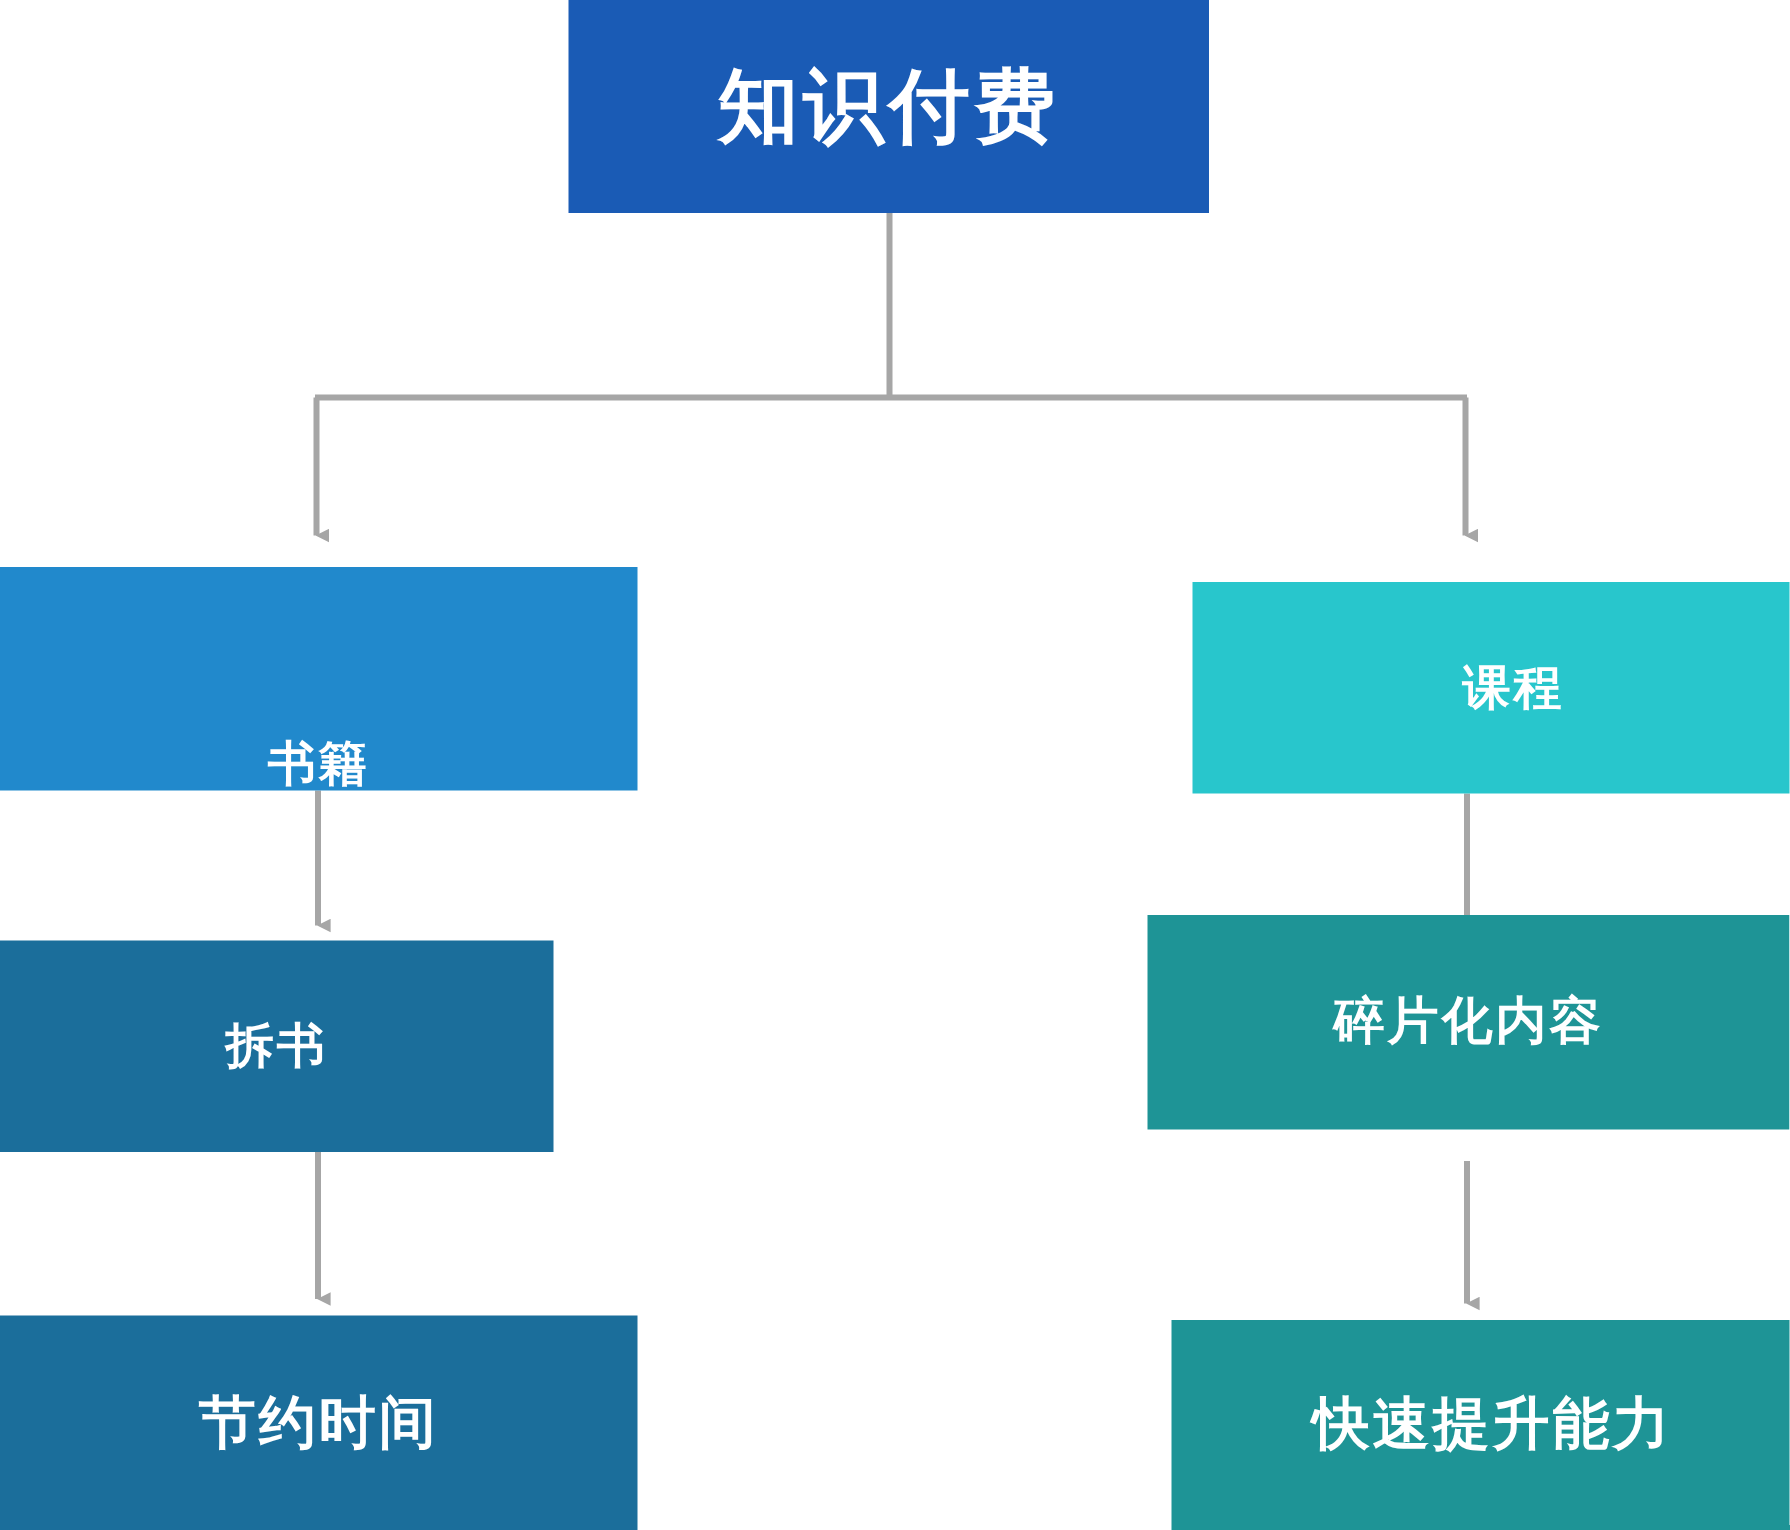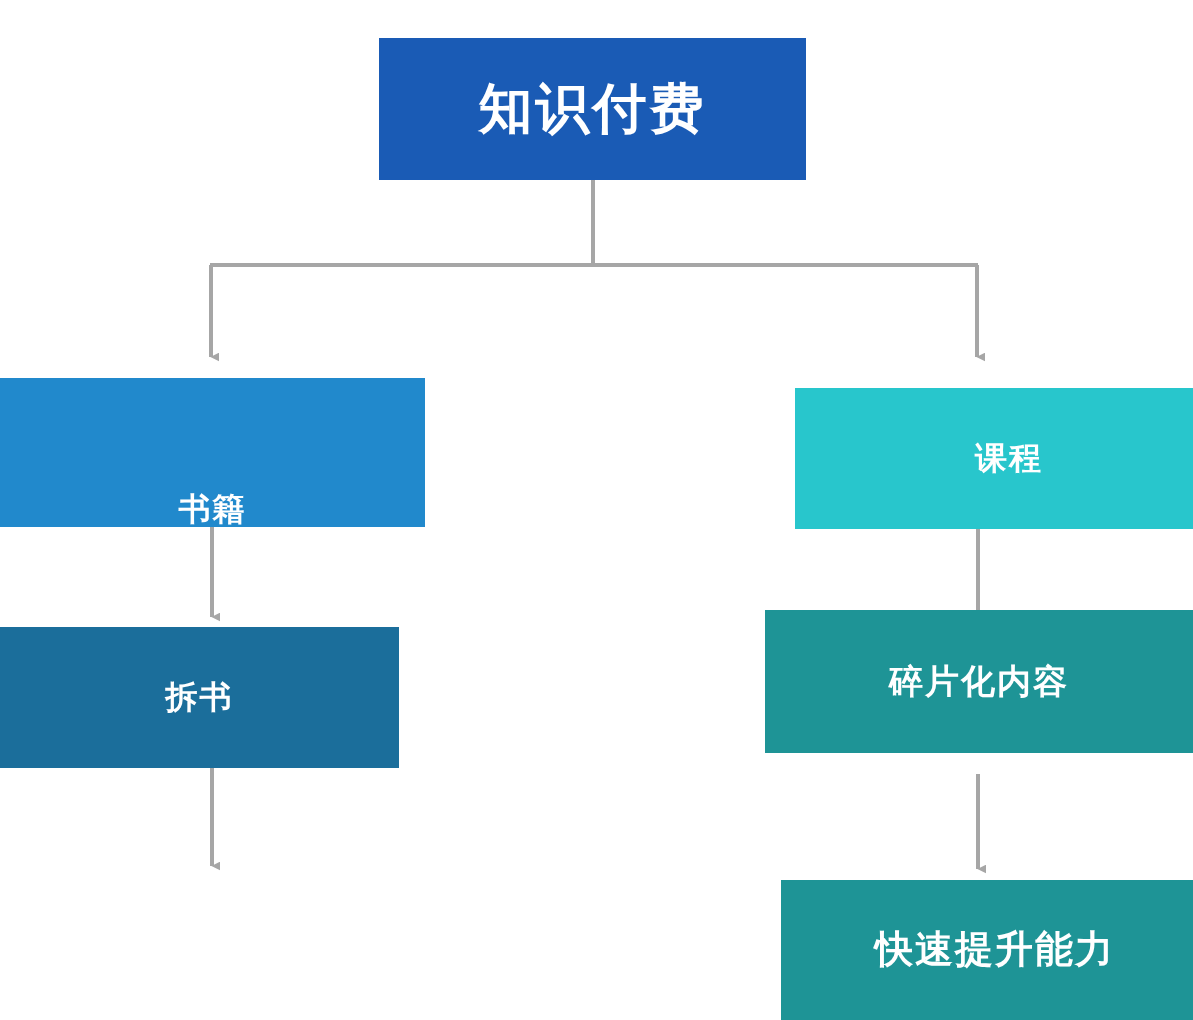--- a/index.html
+++ b/index.html
@@ -32,37 +32,36 @@
 
   
   #node-root {
     left: 379px;
     top: 0px;
     width: 427px;
     height: 142px;
     background: #1a5bb5;
     font-size: 54px;
     letter-spacing: 3px;
-    margin-top: 38px;
   }
 
   
   #node-books {
     left: 0px;
     top: 378px;
     width: 425px;
     height: 149px;
     background: #2189cc;
     font-size: 32px;
     letter-spacing: 2px;
   }
   #node-book-breakdown {
     left: 0px;
     top: 627px;
-    width: 399px;
+    width: 369px;
     height: 141px;
     background: #1b6e9b;
     font-size: 32px;
     letter-spacing: 2px;
   }
   #node-save-time {
     left: 0px;
     top: 877px;
     width: 425px;
     height: 143px;
@@ -156,20 +155,23 @@
   </div>
 
   <div class="node" id="node-books" style="background: rgb(33, 137, 204); align-items: flex-end;">
     <span>书籍</span>
   </div>
 
   <div class="node" id="node-book-breakdown" style="background: rgb(27, 110, 155);">
     <span>拆书</span>
   </div>
 
+  <div class="node" id="node-save-time" style="background: rgb(27, 110, 155);">
+    <span>节约时间</span>
+  </div>
 
   <div class="node" id="node-courses" style="background: rgb(40, 198, 204); margin-left: 30px;">
     <span>课程</span>
   </div>
 
   <div class="node" id="node-fragmented" style="background: rgb(30, 148, 150);">
     <span>碎片化内容</span>
   </div>
 
   <div class="node" id="node-fast-skill" style="background: rgb(30, 148, 150); margin-left: 16px;">

